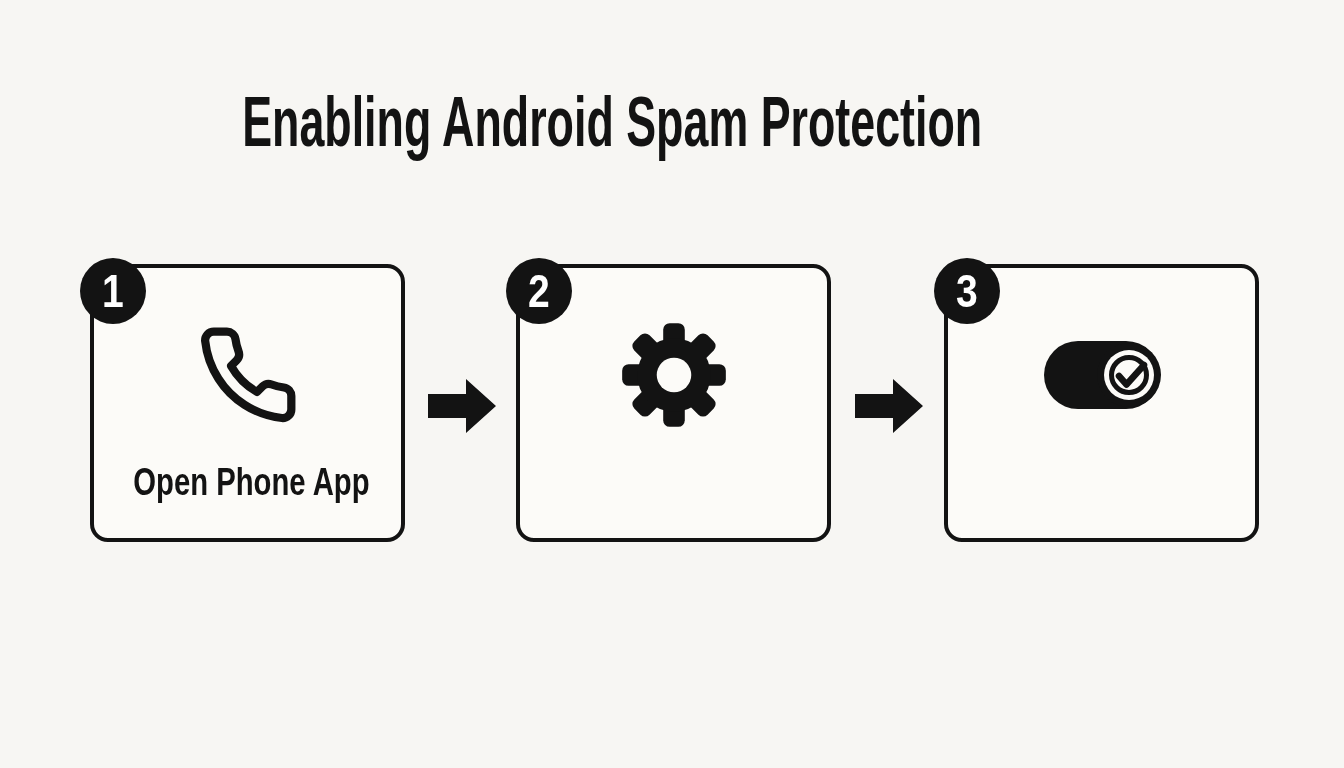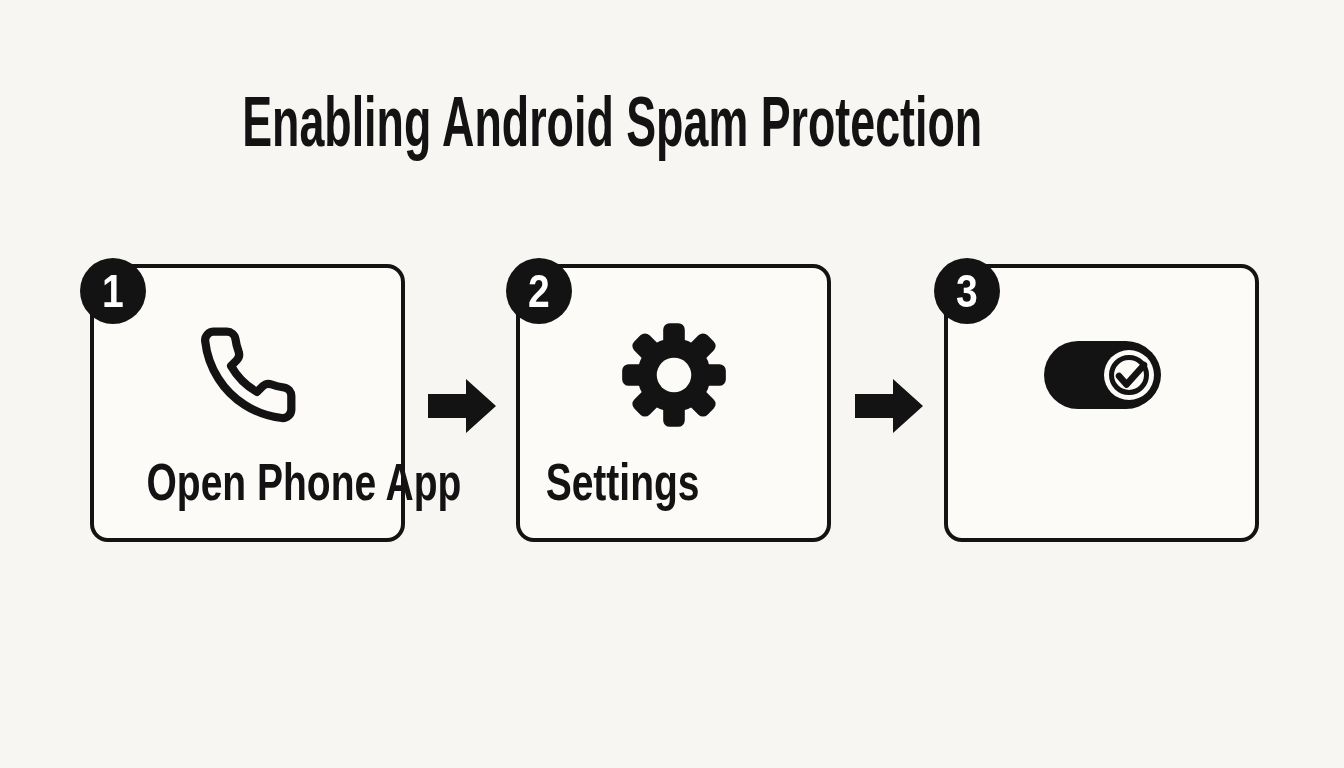--- a/index.html
+++ b/index.html
@@ -47,21 +47,21 @@
     color:var(--badge_text);font-size:46px;font-weight:700;line-height:1;
   }
 
   .icon-wrap{
     position:absolute;top:38px;left:0;width:100%;height:138px;
     display:flex;align-items:center;justify-content:center;
   }
 
   .label{
     position:absolute;top:190px;left:0;width:100%;
-    text-align:left;font-size:52px;font-weight:700;line-height:48px;
+    text-align:right;font-size:39px;font-weight:700;line-height:48px;
     color:var(--ink);
   }
 
   .arrow{position:absolute;top:379px;width:68px;height:54px;}
   .arrow-1{left:428px;}
   .arrow-2{left:855px;}
 </style>
 </head>
 <body>
 
@@ -94,21 +94,20 @@
         <g fill="#131313">
           <rect x="40" y="2" width="20" height="96" rx="6"></rect>
           <rect x="40" y="2" width="20" height="96" rx="6" transform="rotate(45 50 50)"></rect>
           <rect x="40" y="2" width="20" height="96" rx="6" transform="rotate(90 50 50)"></rect>
           <rect x="40" y="2" width="20" height="96" rx="6" transform="rotate(135 50 50)"></rect>
           <circle cx="50" cy="50" r="34"></circle>
         </g>
         <circle cx="50" cy="50" r="16" fill="#fcfbf8"></circle>
       </svg>
     </div>
-    <div class="label"><span class="cx cx-label">Settings</span></div>
   </div>
 
   <svg class="arrow arrow-2" viewBox="0 0 68 54">
     <polygon points="0,15 38,15 38,0 68,27 38,54 38,39 0,39" fill="#131313"></polygon>
   </svg>
 
   <div class="card card-3">
     <div class="badge">
         <span class="cx cx-badge">3</span>
       </div>

